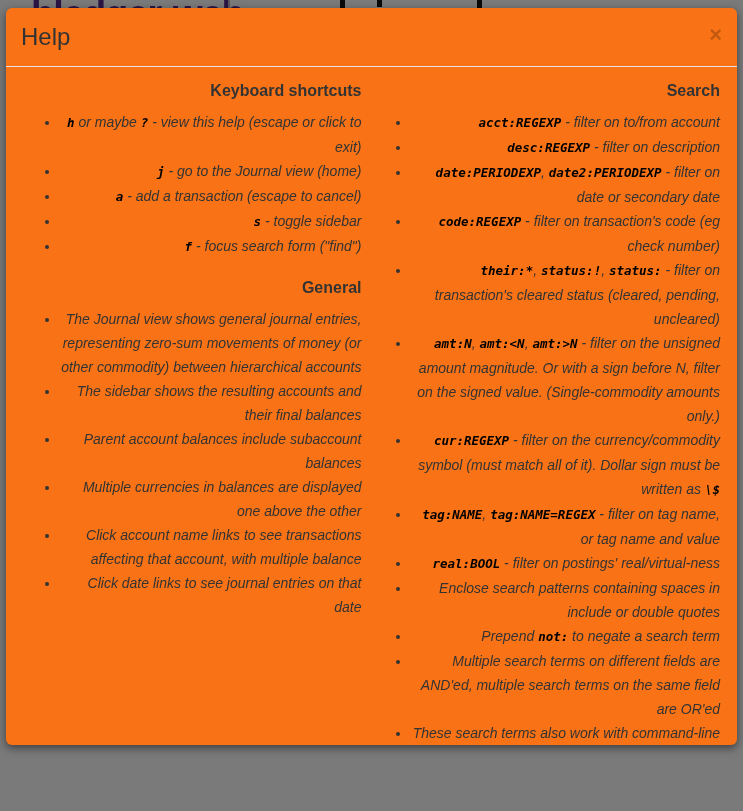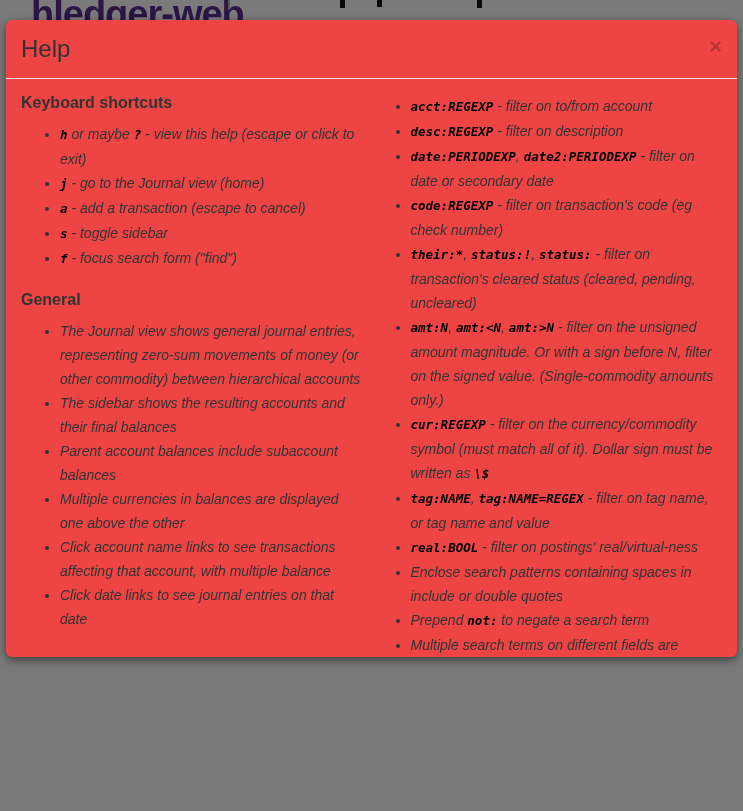--- a/index.html
+++ b/index.html
@@ -38,27 +38,26 @@
     position: absolute; inset: 0;
     background: rgba(0,0,0,0.52);
     z-index: 5;
     cursor: pointer;
   }
 
   
   .modal {
     position: absolute;
     left: 6px; top: 8px;
-    width: 731px; height: 637px;
-    background: #ef4444;
+    width: 731px; height: 737px;
+    background: #f97316;
     border-radius: 6px;
     box-shadow: 0 3px 9px rgba(0,0,0,0.5);
     z-index: 10;
     overflow: hidden;
-    margin-top: 12px;
   }
   .modal-header {
     position: relative;
     padding: 15px 15px 14px 15px;
     border-bottom: 1px solid #e5e5e5;
   }
   .modal-title {
     font-size: 24px;
     font-weight: 500;
     color: #333;
@@ -71,20 +70,21 @@
     font-size: 22px; font-weight: bold;
     line-height: 1;
     color: #000; opacity: 0.22;
     cursor: pointer;
     font-family: "Liberation Sans", sans-serif;
   }
 
   .modal-body {
     display: flex;
     padding: 15px 15px 27px 15px;
+    text-align: right;
   }
   .help-col { width: 50%; }
   .help-col-left  { padding-right: 10px; }
   .help-col-right { padding-right: 2px; }
 
   .section-heading {
     font-size: 16px;
     font-weight: bold;
     color: #333;
     margin: 20px 0 10px 0;
@@ -142,20 +142,21 @@
         <ul class="help-list">
           <li>The Journal view shows general journal entries, representing zero-sum movements of money (or other commodity) between hierarchical accounts</li>
           <li>The sidebar shows the resulting accounts and their final balances</li>
           <li>Parent account balances include subaccount balances</li>
           <li>Multiple currencies in balances are displayed one above the other</li>
           <li>Click account name links to see transactions affecting that account, with multiple balance</li>
           <li>Click date links to see journal entries on that date</li>
         </ul>
       </div>
     <div class="help-col help-col-right">
+        <h4 class="section-heading">Search</h4>
         <ul class="help-list">
           <li><code>acct:REGEXP</code> - filter on to/from account</li>
           <li><code>desc:REGEXP</code> - filter on description</li>
           <li><code>date:PERIODEXP</code>, <code>date2:PERIODEXP</code> - filter on date or secondary date</li>
           <li><code>code:REGEXP</code> - filter on transaction's code (eg check number)</li>
           <li><code>their:*</code>, <code>status:!</code>, <code>status:</code> - filter on transaction's cleared status (cleared, pending, uncleared)</li>
           <li><code>amt:N</code>, <code>amt:&lt;N</code>, <code>amt:&gt;N</code> - filter on the unsigned amount magnitude. Or with a sign before N, filter on the signed value. (Single-commodity amounts only.)</li>
           <li><code>cur:REGEXP</code> - filter on the currency/commodity symbol (must match all of it). Dollar sign must be written as <code>\$</code></li>
           <li><code>tag:NAME</code>, <code>tag:NAME=REGEX</code> - filter on tag name, or tag name and value</li>
           <li><code>real:BOOL</code> - filter on postings' real/virtual-ness</li>

